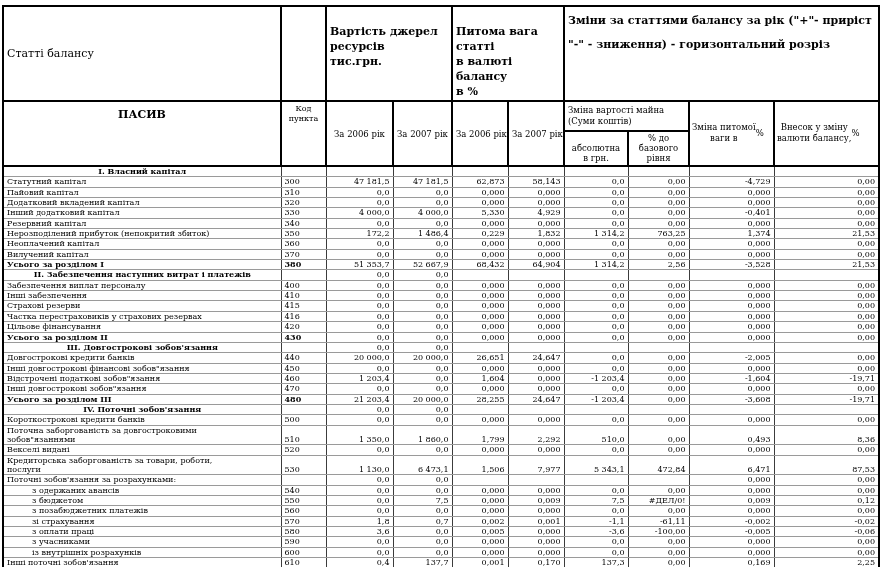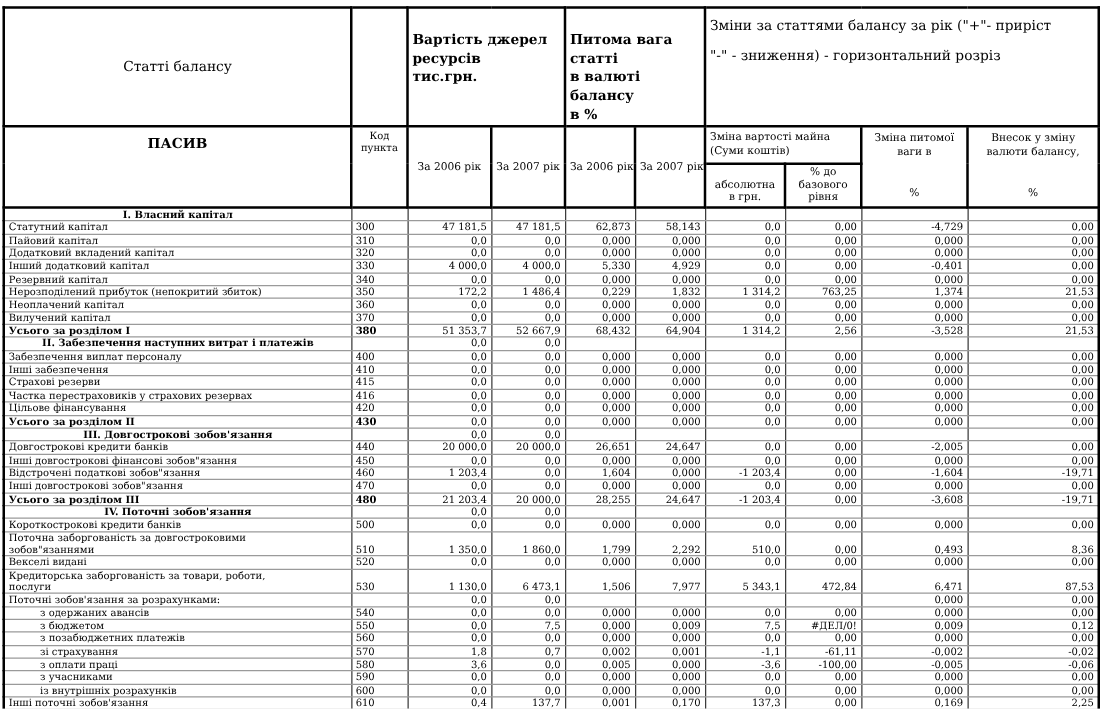--- a/index.html
+++ b/index.html
@@ -10,29 +10,29 @@
   table.balance {
     position:absolute; left:2px; top:5px; width:876px;
     border-collapse:collapse; table-layout:fixed;
     border:2px solid #000;
   }
   thead th {
     border:2px solid #000; font-weight:normal; padding:1px 3px;
     vertical-align:middle; overflow:hidden;
   }
   th.grp { font-weight:bold; font-size:11px; text-align:left; vertical-align:top; white-space:pre-line; line-height:15px; padding-top:17px; }
-  th.grp-wide { font-weight:normal; font-size:11px; text-align:left; vertical-align:top; white-space:pre-line; line-height:24px; padding-top:2px; }
-  th.stati { font-size:11px; text-align:center; vertical-align:middle;border-radius:11px; }
+  th.grp-wide { font-weight:bold; font-size:11px; text-align:left; vertical-align:top; white-space:pre-line; line-height:24px; padding-top:2px; }
+  th.stati { font-size:11px; text-align:left; vertical-align:middle;border-radius:11px; }
   th.pasiv { font-size:11px; font-weight:bold; text-align:center; vertical-align:top; padding-top:6px; }
   th.code-h { font-size:8px; text-align:center; vertical-align:top; line-height:10px; padding-top:2px; }
   th.year { font-size:8.5px; text-align:center; vertical-align:middle; white-space:nowrap; }
   th.chg { font-size:8.5px; text-align:left; vertical-align:middle; white-space:pre-line; line-height:11px; }
   th.sub-h { font-size:8.5px; text-align:center; vertical-align:bottom; white-space:pre-line; line-height:10px; padding-bottom:2px; }
   th.pct-col { font-size:8.5px; vertical-align:top; padding:0; }
-  .pct-box { display:flex; flex-direction:column; justify-content:space-between; height:60px; align-items:center; padding:4px 2px 2px 2px; box-sizing:border-box; }
+  .pct-box { display:flex; flex-direction:row; justify-content:flex-start; height:60px; align-items:center; padding:4px 2px 2px 2px; box-sizing:border-box; }
   .pct-box .lbl { white-space:pre-line; line-height:11px; text-align:center; }
   .pct-box .sign { line-height:10px; }
 
   tbody td {
     border-left:1px solid #3c3c3c; border-right:1px solid #3c3c3c;
     border-top:1px solid #9a9a9a; border-bottom:1px solid #9a9a9a;
     font-size:8px; line-height:9.35px; padding:0 3px;
     vertical-align:bottom; white-space:nowrap; overflow:hidden;
   }
   tbody td.label { text-align:left; padding-left:3px; }

